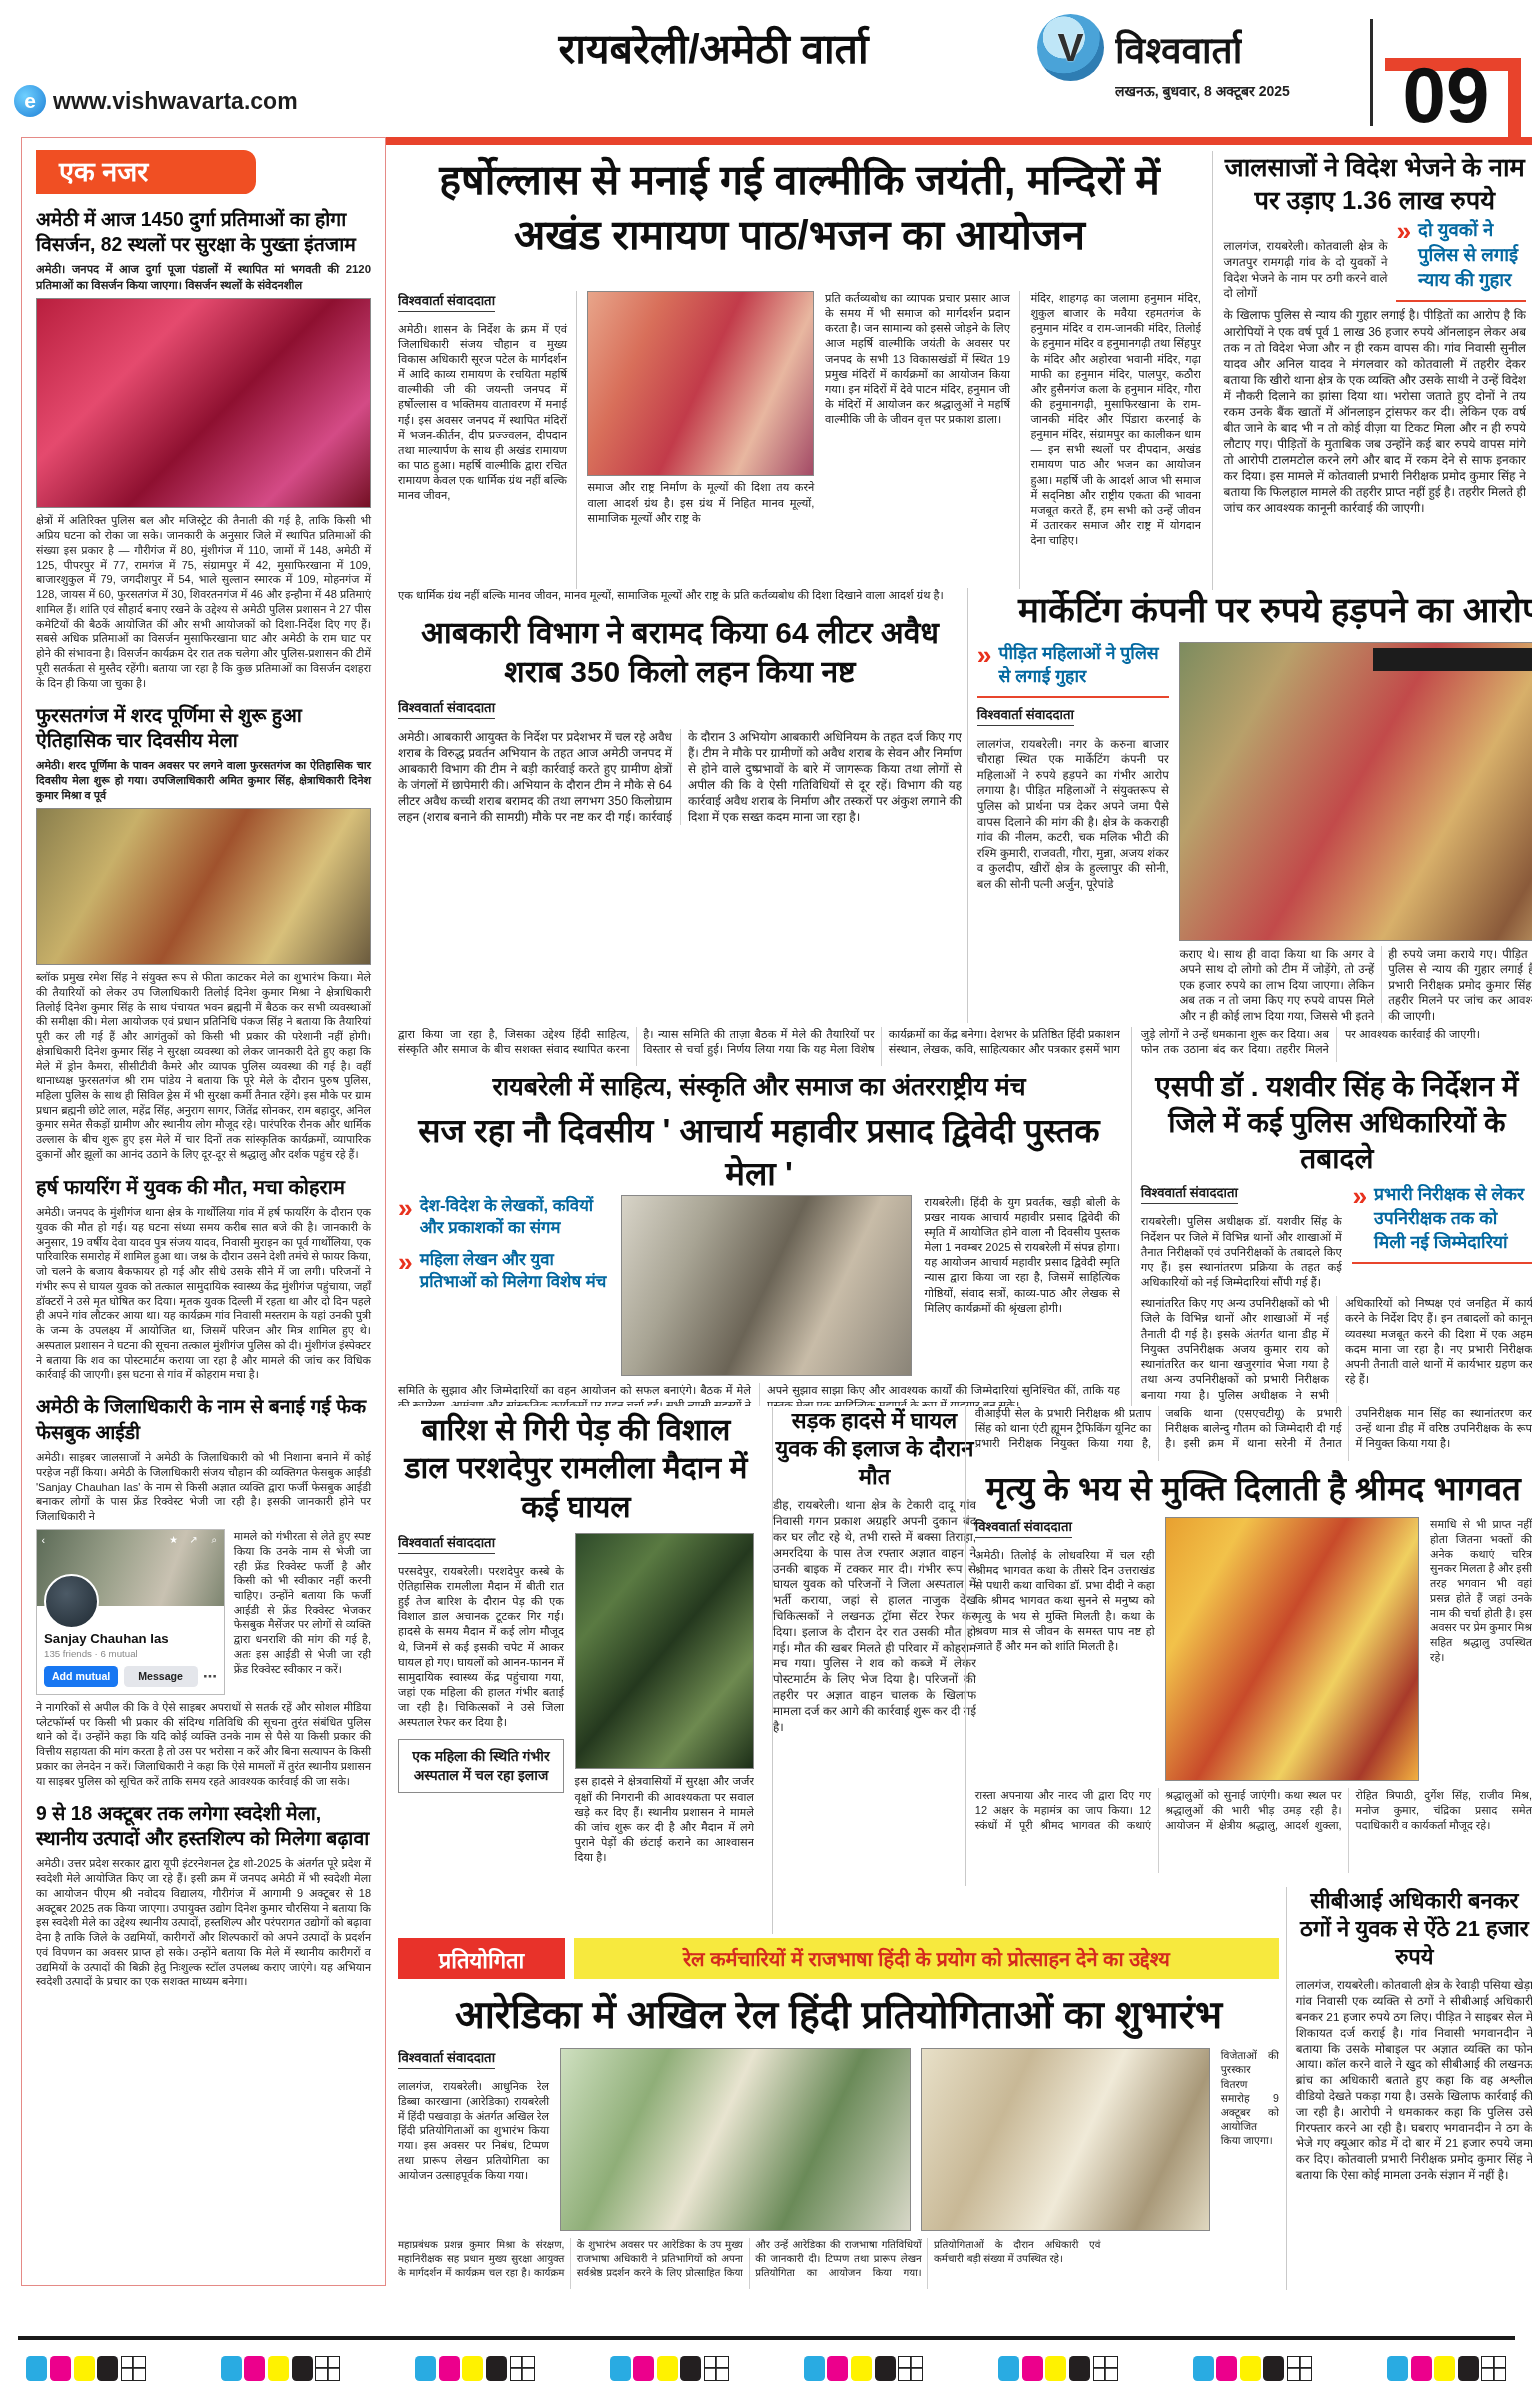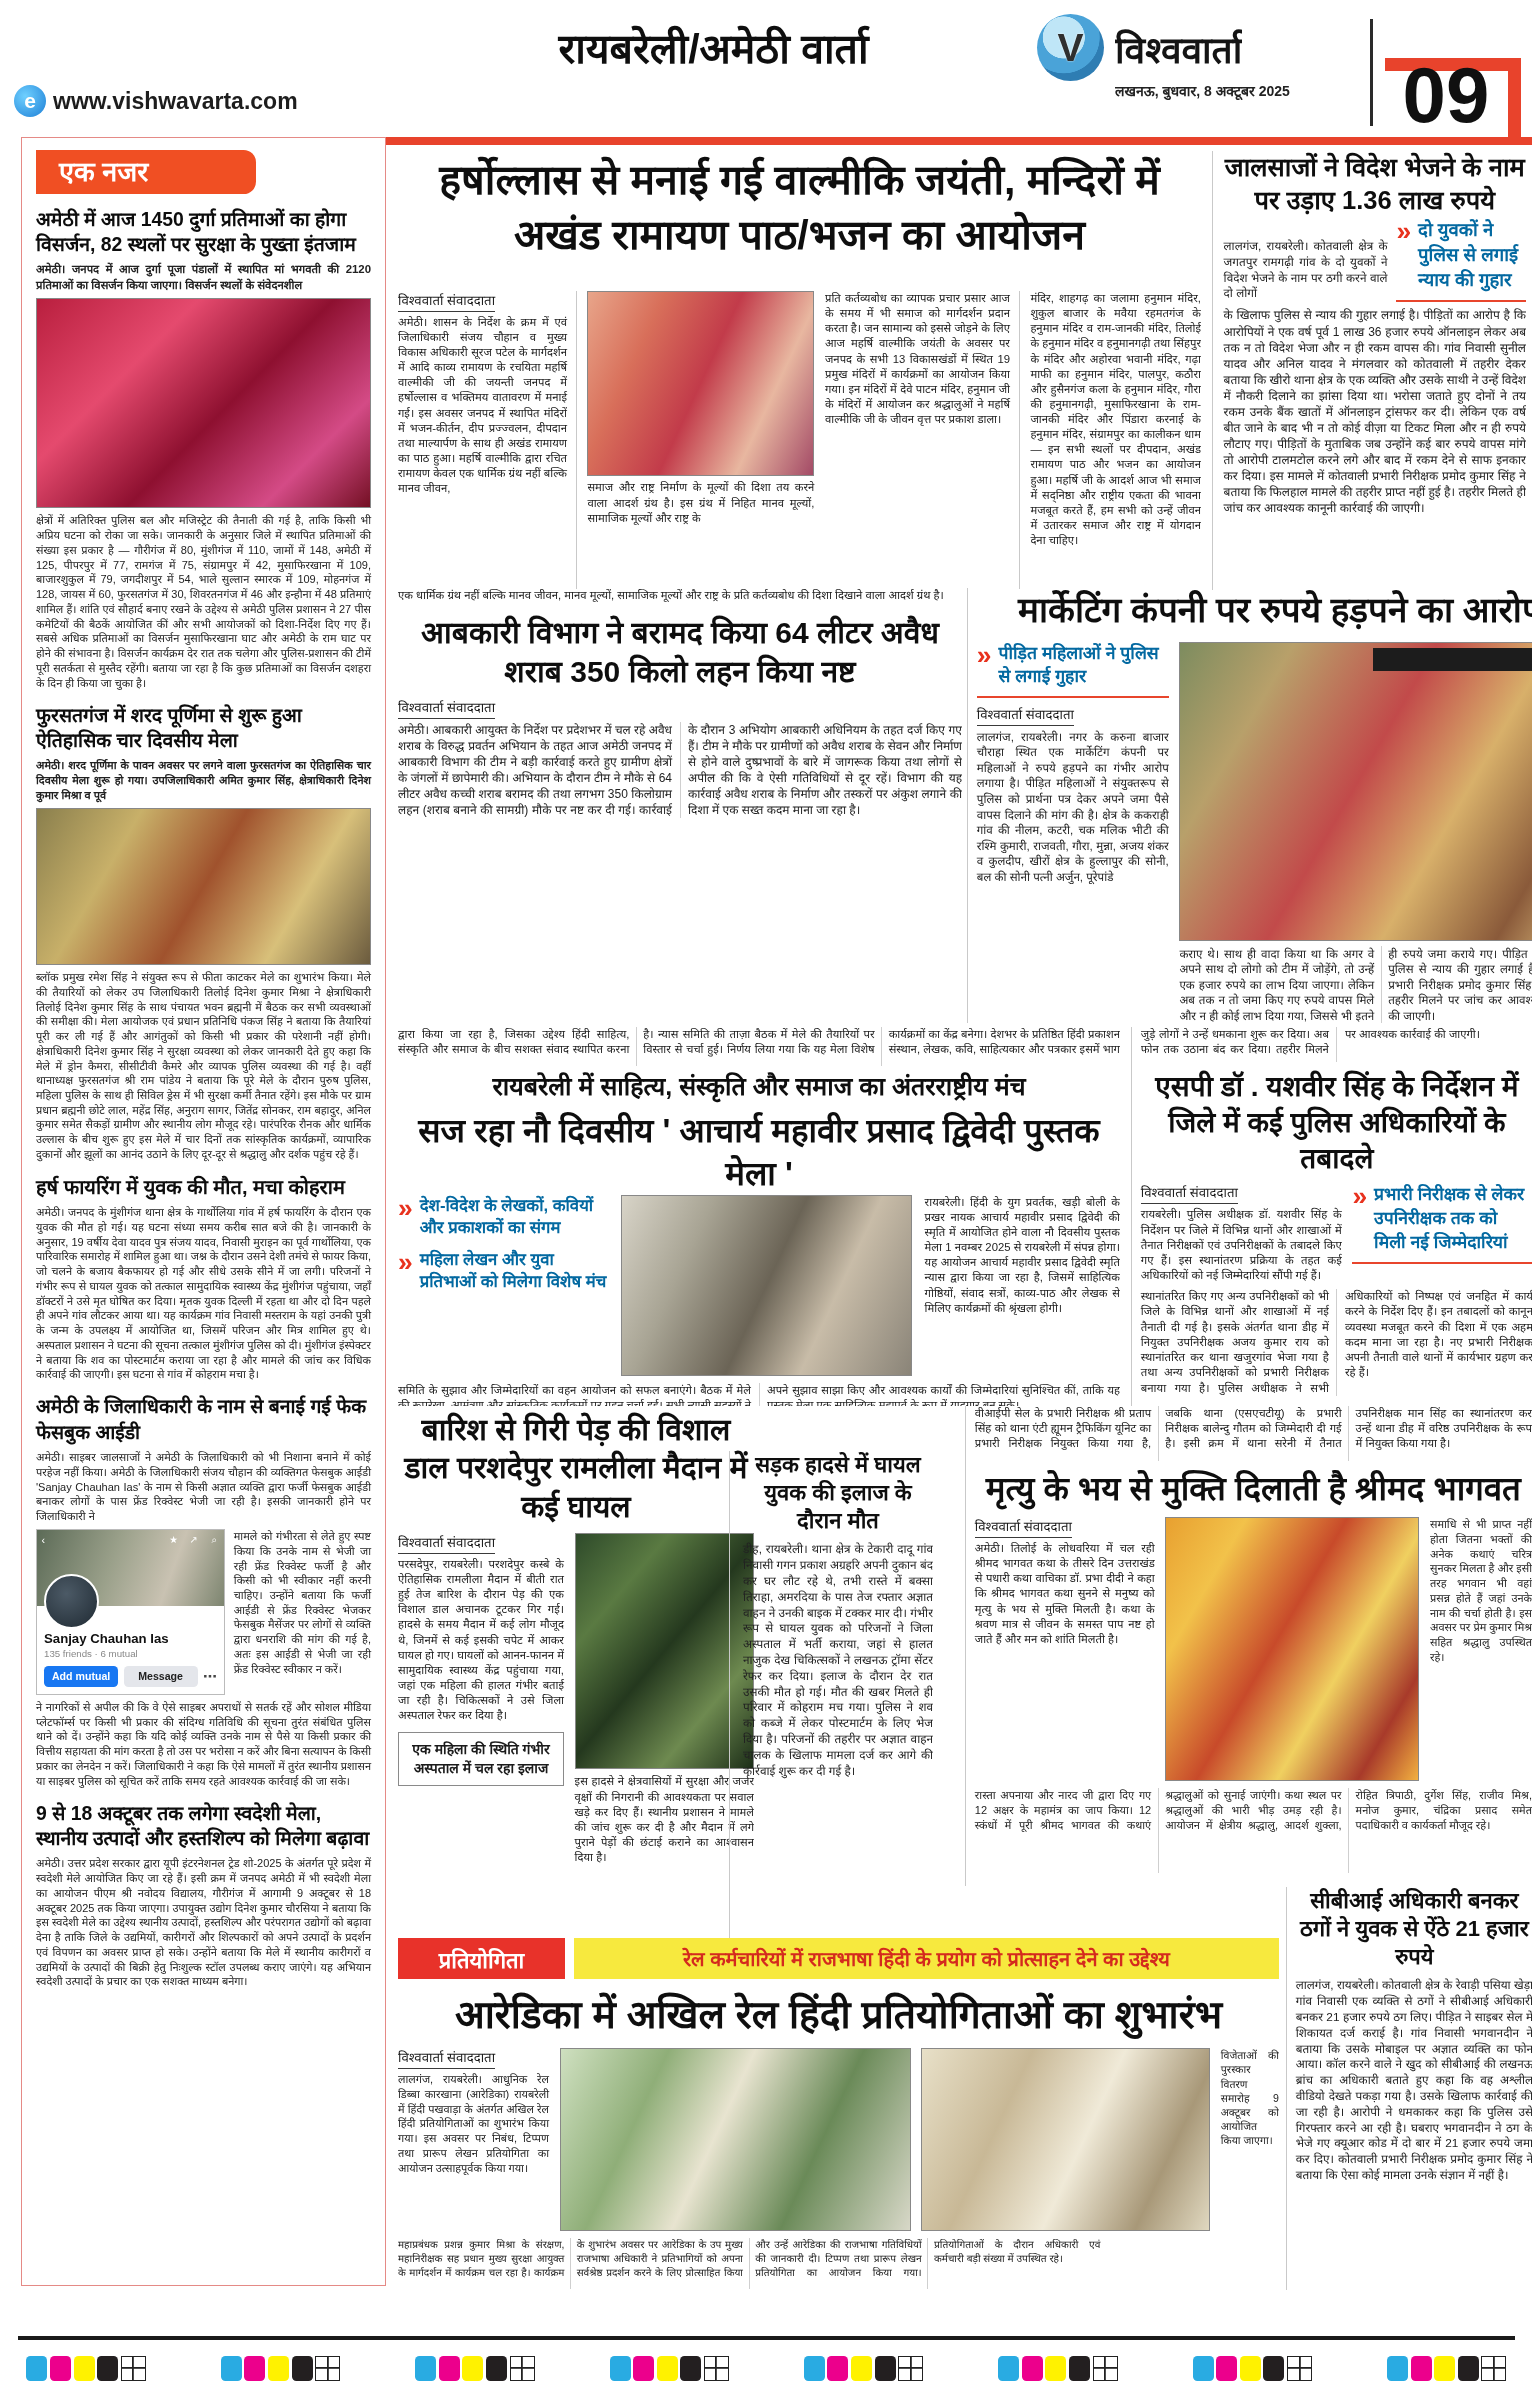--- a/index.html
+++ b/index.html
@@ -1,20 +1,20 @@
 <!DOCTYPE html>
 <html style="font-size:14px"><head>
 <meta charset="utf-8">
 <style>
   html,body{margin:0;padding:0;background:#ffffff;}
   body{width:1532px;height:2389px;position:relative;font-family:"Liberation Sans","DejaVu Sans",sans-serif;color:#1b1b1b;}
   .abs{position:absolute;box-sizing:border-box;overflow:hidden;}
   .hl{font-weight:bold;color:#0e0e0e;text-align:center;line-height:1.28;}
   .bt{text-align:justify;color:#222;line-height:1.34;}
-  .byline{font-weight:normal;font-size:13.2px;border-bottom:1.8px solid #3a3a3a;display:inline-block;padding-bottom:1.8px;margin-bottom:3px;}
+  .byline{font-weight:bold;font-size:13.2px;border-bottom:1.8px solid #3a3a3a;display:inline-block;padding-bottom:1.8px;margin-bottom:10px;}
   .photo{box-sizing:border-box;border:0.9px solid #888;}
   .pq-row{display:flex;gap:7px;align-items:flex-start;}
   .pq-chev{color:#e8321e;font-size:26.4px;font-weight:bold;line-height:1;}
   .pq-txt{font-weight:bold;font-size:18.5px;line-height:1.35;color:#0369a1;}
   .red-rule{border-bottom:2.6px solid #e8452c;margin-top:7px;}
   .cols2{column-count:2;column-gap:16px;column-rule:0.9px solid #cfcfcf;}
   .cols3{column-count:3;column-gap:14px;column-rule:0.9px solid #cfcfcf;}
   .cols5{column-count:5;column-gap:12.3px;column-rule:0.9px solid #cfcfcf;}
   .vr{border-right:0.9px solid #c9c9c9;padding-right:8.8px;}
   .one-look-title{font-weight:bold;font-size:18.5px;line-height:1.3;color:#0d0d0d;margin:12.3px 0 5.3px 0;}
@@ -208,21 +208,21 @@
       <div class="bt" style="font-size:11.3px;">परसदेपुर, रायबरेली। परशदेपुर कस्बे के ऐतिहासिक रामलीला मैदान में बीती रात हुई तेज बारिश के दौरान पेड़ की एक विशाल डाल अचानक टूटकर गिर गई। हादसे के समय मैदान में कई लोग मौजूद थे, जिनमें से कई इसकी चपेट में आकर घायल हो गए। घायलों को आनन-फानन में सामुदायिक स्वास्थ्य केंद्र पहुंचाया गया, जहां एक महिला की हालत गंभीर बताई जा रही है। चिकित्सकों ने उसे जिला अस्पताल रेफर कर दिया है।</div>
       <div style="border:0.9px solid #8a8a8a;padding:7px;margin-top:8.8px;font-weight:bold;font-size:14px;text-align:center;line-height:1.35;">एक महिला की स्थिति गंभीर अस्पताल में चल रहा इलाज</div>
     </div>
     <div style="flex:1;">
       <div class="photo" style="width:100%;height:236px;background:linear-gradient(130deg,#2e4a2a 0%,#5a7a42 25%,#24381e 50%,#6e8a50 75%,#1c2e18 100%);"></div>
       <div class="bt" style="font-size:11.3px;margin-top:5.3px;">इस हादसे ने क्षेत्रवासियों में सुरक्षा और जर्जर वृक्षों की निगरानी की आवश्यकता पर सवाल खड़े कर दिए हैं। स्थानीय प्रशासन ने मामले की जांच शुरू कर दी है और मैदान में लगे पुराने पेड़ों की छंटाई कराने का आश्वासन दिया है।</div>
     </div>
   </div>
 </div>
 
-<div class="abs" style="left:729px;top:1407px;width:204px;height:527px;border-left:0.9px solid #c9c9c9;padding-left:13px;margin-top:44px;">
+<div class="abs" style="left:772px;top:1407px;width:204px;height:527px;border-left:0.9px solid #c9c9c9;padding-left:0;">
   <div class="hl" style="font-size:22px;margin-bottom:7px;">सड़क हादसे में घायल युवक की इलाज के दौरान मौत</div>
   <div class="bt" style="font-size:11.8px;">डीह, रायबरेली। थाना क्षेत्र के टेकारी दादू गांव निवासी गगन प्रकाश अग्रहरि अपनी दुकान बंद कर घर लौट रहे थे, तभी रास्ते में बक्सा तिराहा, अमरदिया के पास तेज रफ्तार अज्ञात वाहन ने उनकी बाइक में टक्कर मार दी। गंभीर रूप से घायल युवक को परिजनों ने जिला अस्पताल में भर्ती कराया, जहां से हालत नाजुक देख चिकित्सकों ने लखनऊ ट्रॉमा सेंटर रेफर कर दिया। इलाज के दौरान देर रात उसकी मौत हो गई। मौत की खबर मिलते ही परिवार में कोहराम मच गया। पुलिस ने शव को कब्जे में लेकर पोस्टमार्टम के लिए भेज दिया है। परिजनों की तहरीर पर अज्ञात वाहन चालक के खिलाफ मामला दर्ज कर आगे की कार्रवाई शुरू कर दी गई है।</div>
 </div>
 
 <div class="abs" style="left:965px;top:1406px;width:567px;height:480px;border-left:0.9px solid #c9c9c9;padding-left:8.8px;">
   <div class="bt cols3" style="font-size:11.3px;height:55px;overflow:hidden;">वीआईपी सेल के प्रभारी निरीक्षक श्री प्रताप सिंह को थाना एंटी ह्यूमन ट्रैफिकिंग यूनिट का प्रभारी निरीक्षक नियुक्त किया गया है, जबकि थाना (एसएचटीयू) के प्रभारी निरीक्षक बालेन्दु गौतम को जिम्मेदारी दी गई है। इसी क्रम में थाना सरेनी में तैनात उपनिरीक्षक मान सिंह का स्थानांतरण कर उन्हें थाना डीह में वरिष्ठ उपनिरीक्षक के रूप में नियुक्त किया गया है।</div>
   <div class="hl" style="font-size:33px;margin:7px 0;">मृत्यु के भय से मुक्ति दिलाती है श्रीमद भागवत</div>
   <div style="display:flex;gap:10.6px;">
     <div style="width:180px;flex:0 0 auto;">
       <span class="byline">विश्ववार्ता संवाददाता</span>

